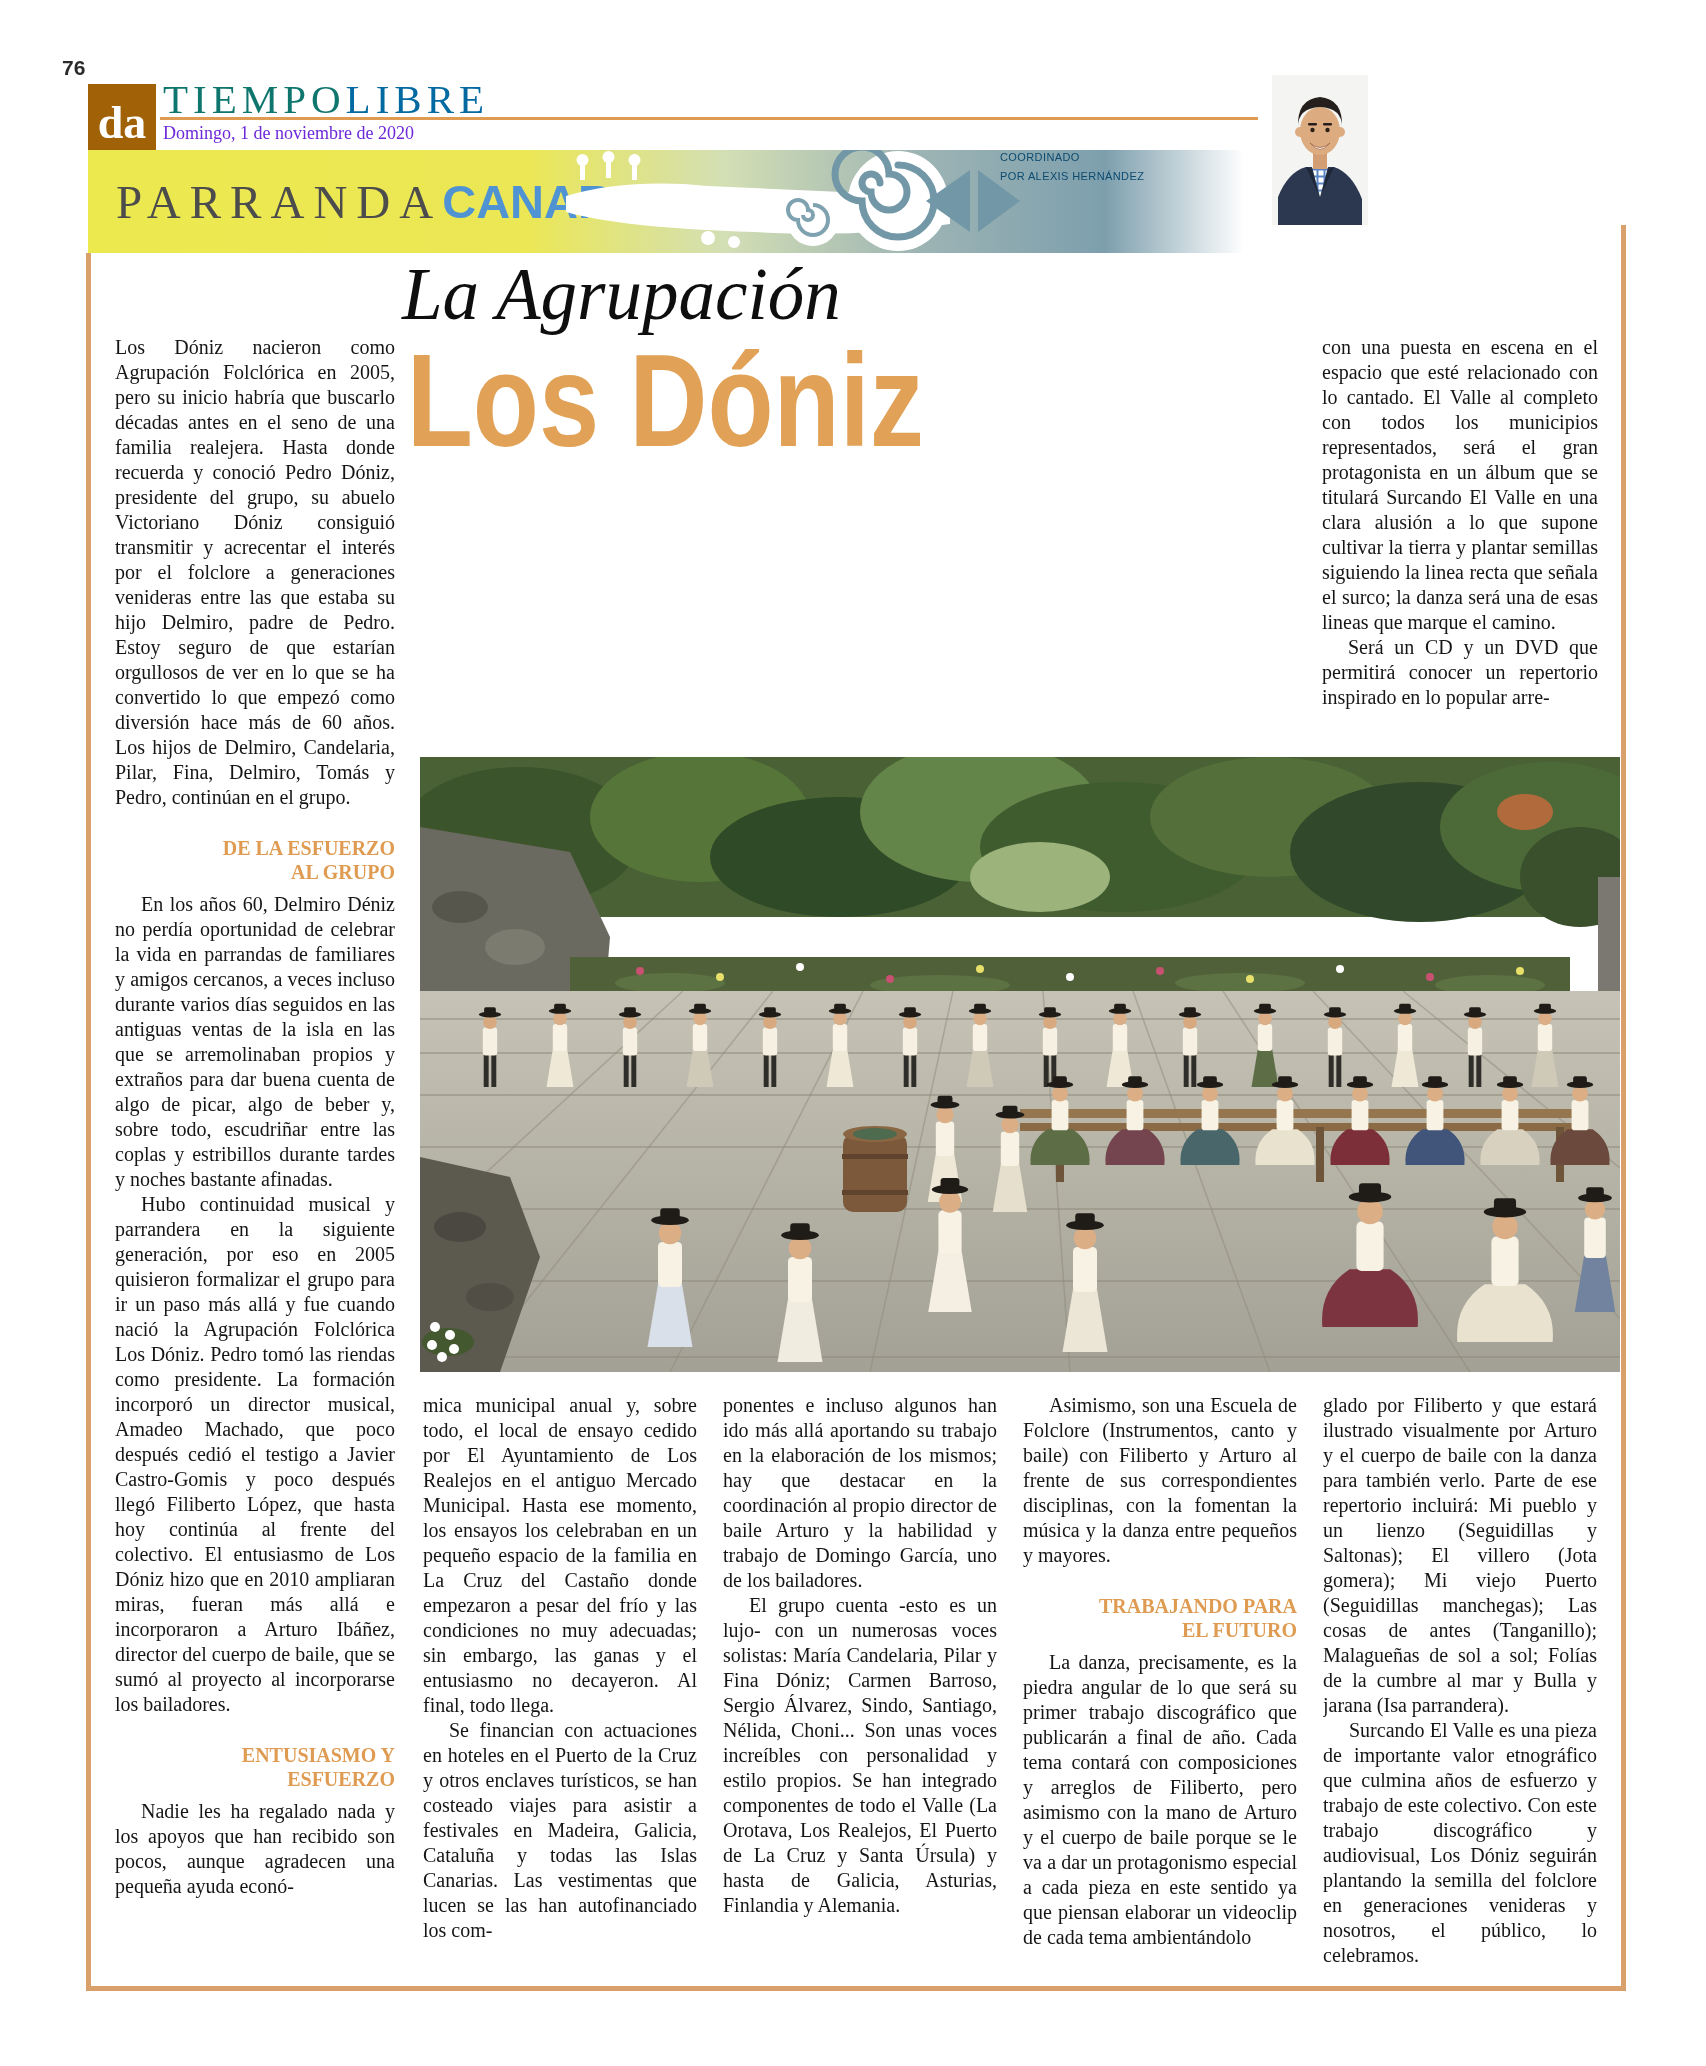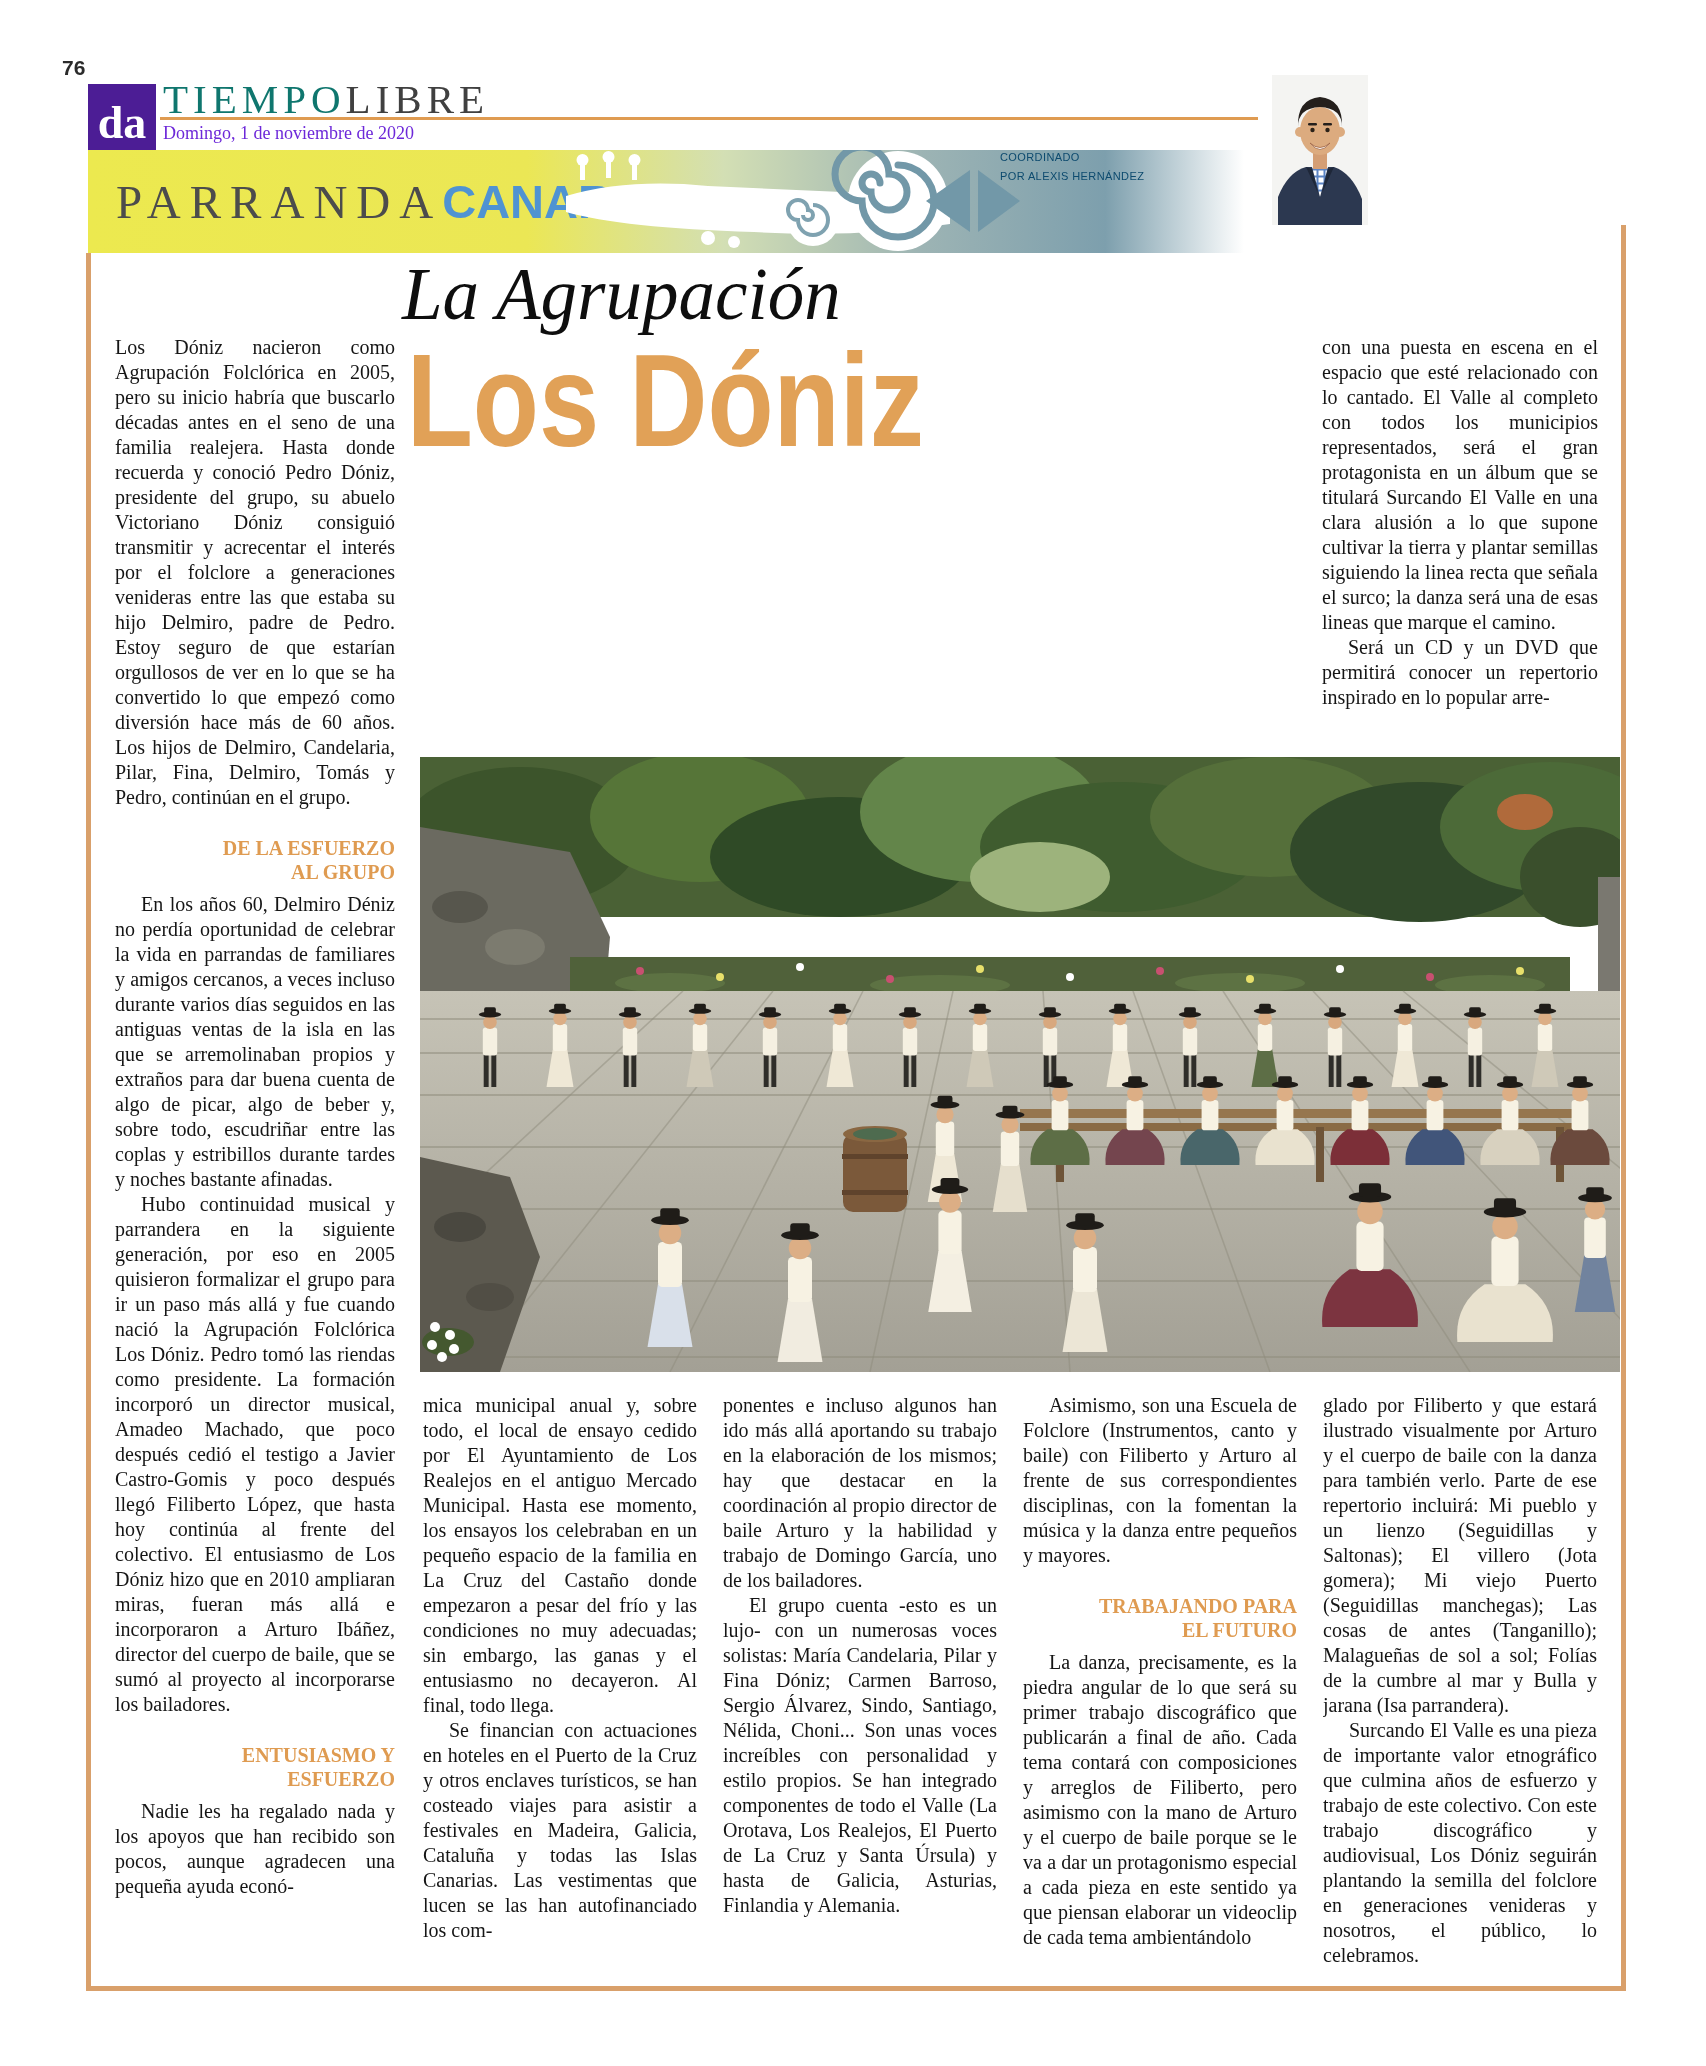--- a/index.html
+++ b/index.html
@@ -2,25 +2,25 @@
 <html><head>
 <meta charset="utf-8">
 <style>
   html,body{margin:0;padding:0;background:#ffffff;}
   .page{position:relative;width:1706px;height:2066px;background:#fff;
         font-family:"Liberation Serif",serif;overflow:hidden;}
   .abs{position:absolute;}
 
   
   .pageno{font-family:"Liberation Sans",sans-serif;font-weight:bold;font-size:21px;color:#2b2b2b;}
-  .logo{background:#4c1d95;color:#fff;display:flex;align-items:flex-end;justify-content:center;
+  .logo{background:#a16207;color:#fff;display:flex;align-items:flex-end;justify-content:center;
         font-family:"Liberation Serif",serif;font-weight:bold;font-size:46px;line-height:1;padding-bottom:5px;}
   .masthead{font-size:41px;letter-spacing:5px;white-space:nowrap;}
   .masthead .t1{color:#0f766e;}
-  .masthead .t2{color:#404040;}
+  .masthead .t2{color:#0369a1;}
   .rule{background:#df9b51;height:3px;}
   .date{font-family:Liberation Serif, serif;font-size:18px;color:#6d28d9;}
 
   
   .banner{background:linear-gradient(90deg,#ece94f 0%,#ebe755 38%,#d3dfb4 55%,#9db4b4 72%,
           #7d9fad 88%,rgba(125,159,173,0) 100%);}
   .banner-inner{position:absolute;left:28px;top:0;height:100%;display:flex;align-items:center;white-space:nowrap;}
   .parranda{font-family:Liberation Serif, serif;font-size:47px;color:#4c4c4c;letter-spacing:9px;}
   .canaria{font-family:"Liberation Sans",sans-serif;font-weight:bold;font-size:47px;color:#4f93d2;}
   .coord{font-family:"Liberation Sans",sans-serif;font-size:11px;color:#0c4a6e;text-align:left;

